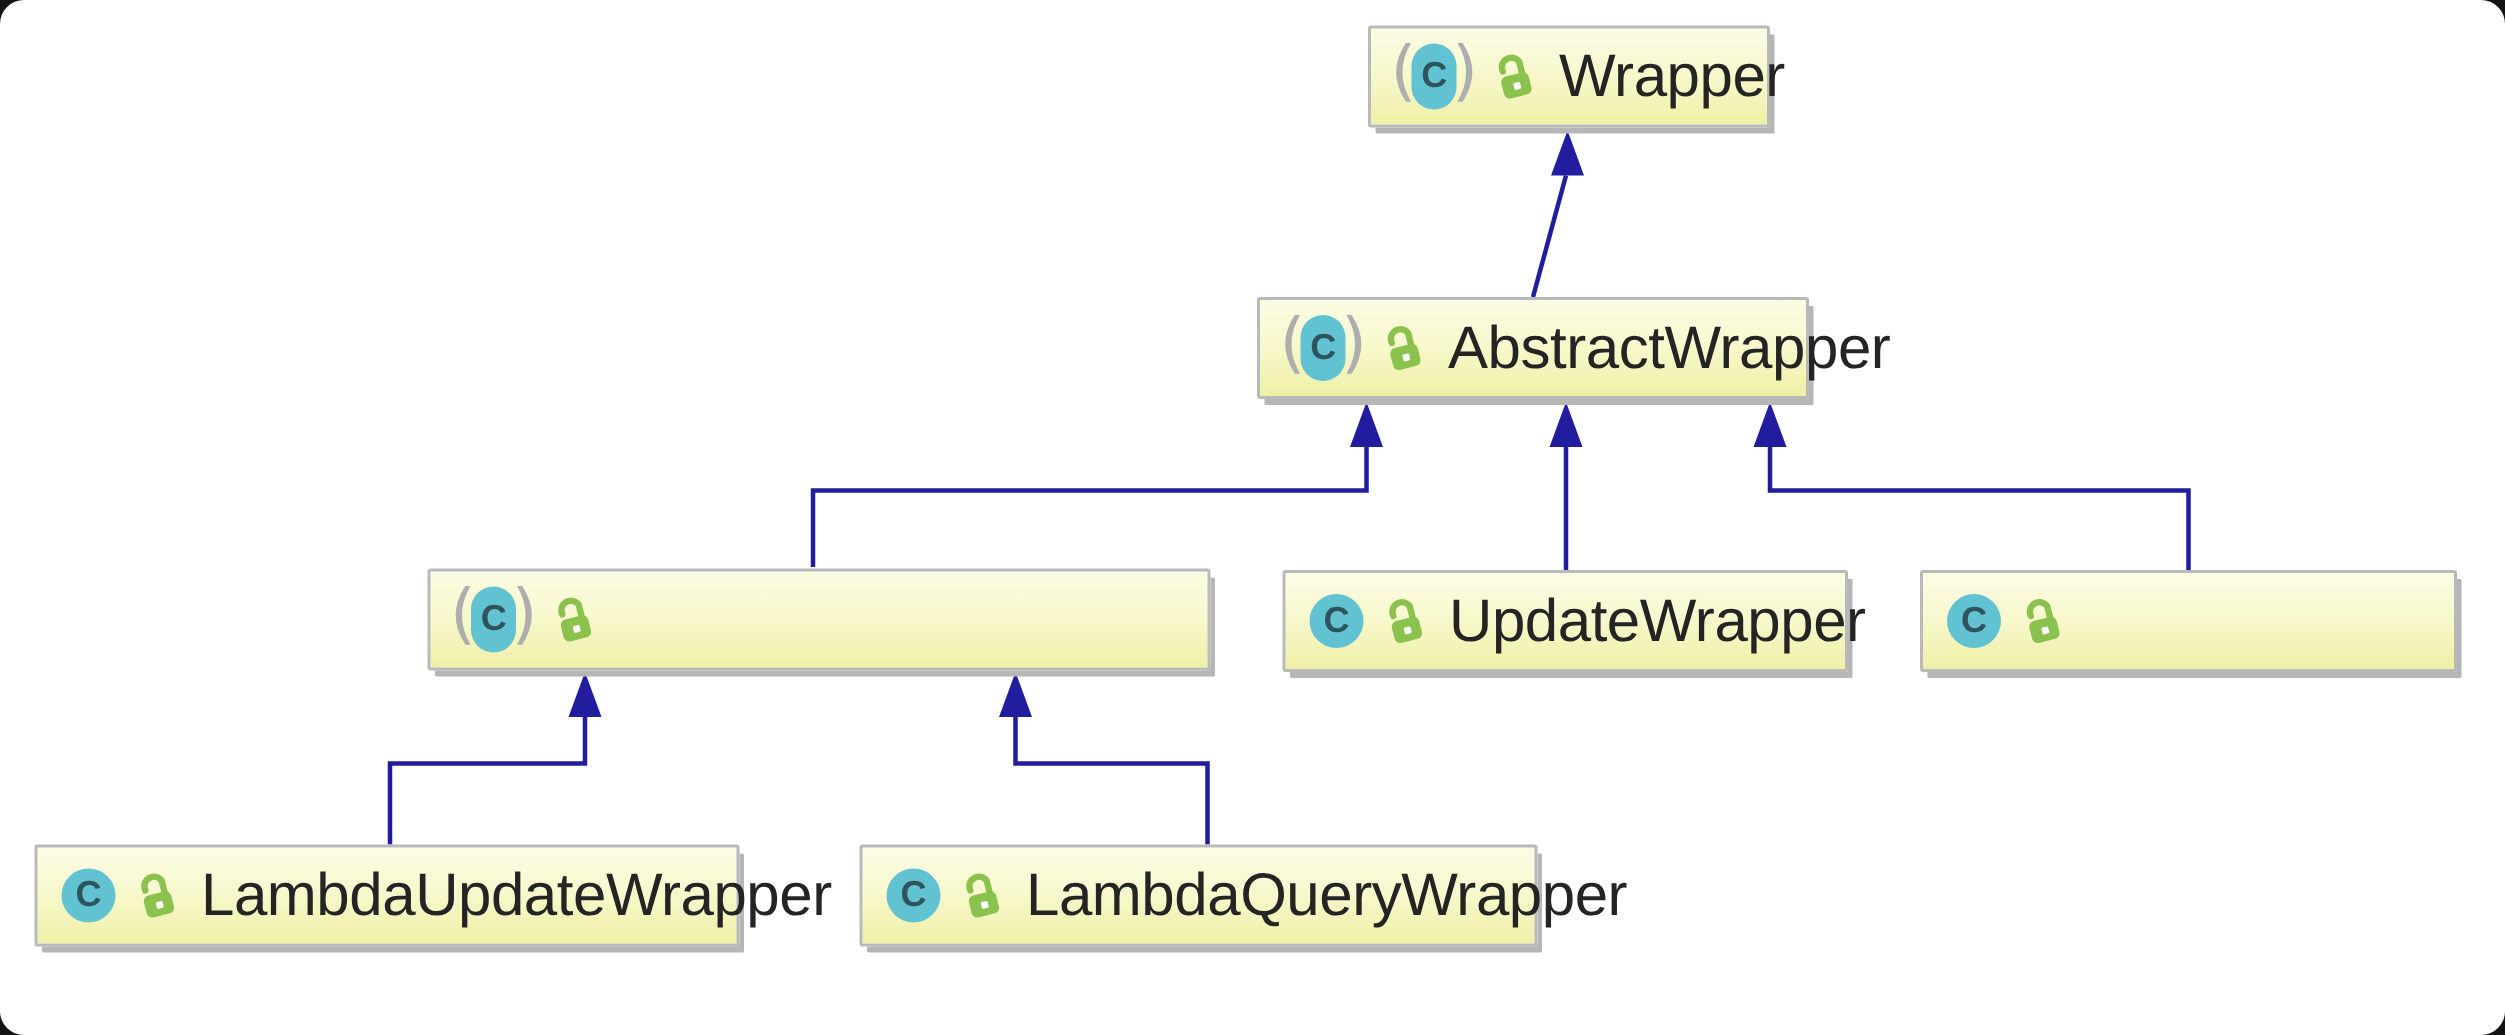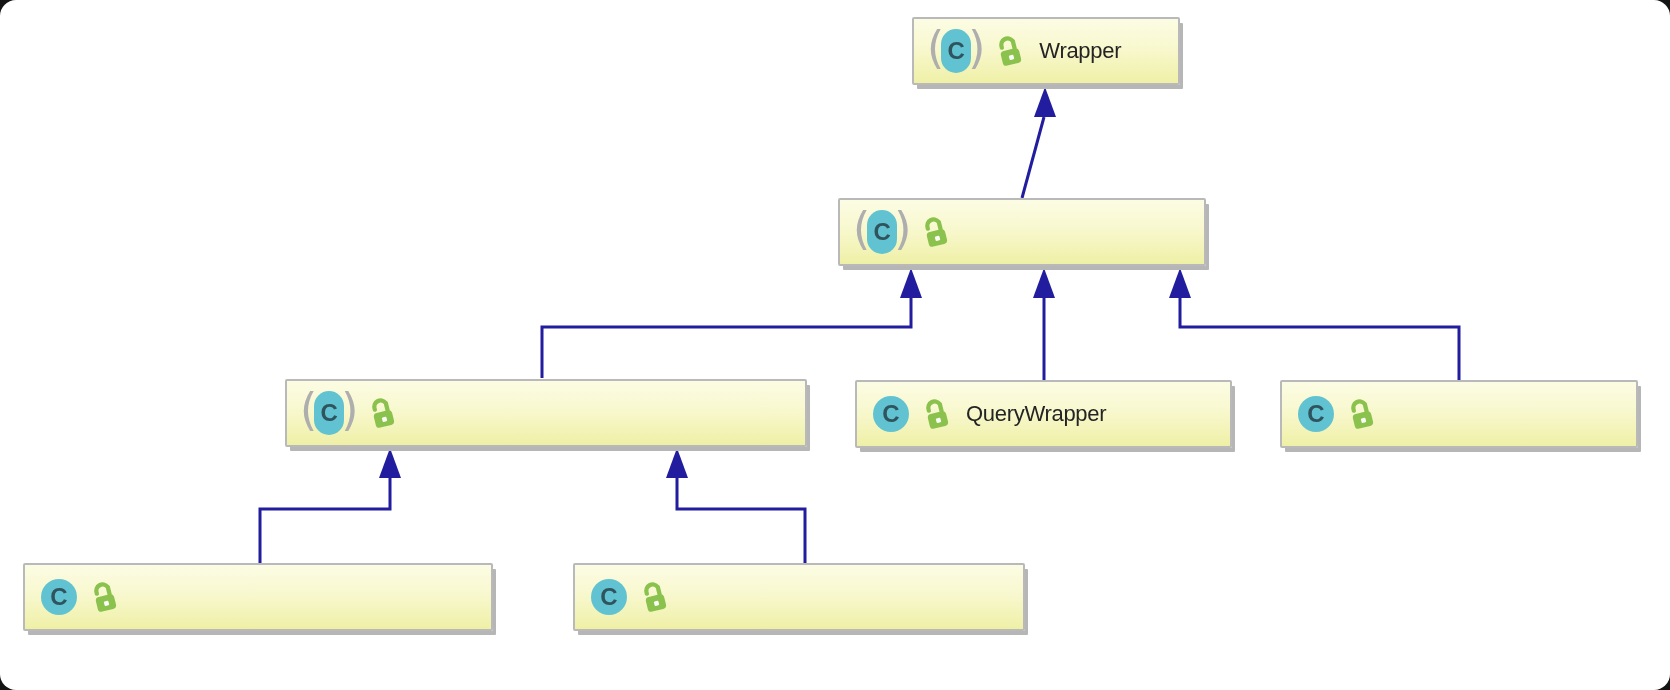--- a/index.html
+++ b/index.html
@@ -34,21 +34,21 @@
   .badge-core.stadium{width:30px;height:44px;border-radius:15px;}
   .paren{
     font-family:"DejaVu Sans",sans-serif;
     font-size:44px;line-height:44px;font-weight:400;
     color:var(--paren-gray,#aeaeae);
     margin:0 -3px;transform:translateY(-3px);
   }
   .lock{margin-left:11px;flex:0 0 auto;}
   .label{
     margin-left:16px;white-space:nowrap;
-    font-size:22px;letter-spacing:-0.3px;
+    font-size:40px;letter-spacing:-0.3px;
     color:var(--label-text,#242424);
   }
 </style>
 </head>
 <body>
 
 <div class="canvas">
 
   <svg class="edge-layer" viewBox="0 0 1670 690">
     <g class="edge">
@@ -103,20 +103,21 @@
         </span>
       <span class="paren">)</span>
     </span>
     <svg class="lock" width="30" height="36" viewBox="0 0 32 36">
       <g transform="rotate(-14 16 20)">
         <path d="M11 13 C 10 4, 21 2, 24 9 L 24 17" fill="none" stroke="#8bc24e" stroke-width="4.6" stroke-linecap="round"></path>
         <rect x="8" y="17" width="20" height="16" rx="4" fill="#8bc24e"></rect>
         <rect x="16" y="23" width="5" height="5" rx="1" fill="#ffffff" opacity="0.95"></rect>
       </g>
     </svg>
+    <span class="label">AbstractWrapper</span>
   </div>
 
   <div class="node" style="left:285px;top:379px;width:522px;">
     <span class="class-badge">
       <span class="paren">(</span>
       <span class="badge-core stadium">
           <span>C</span>
         </span>
       <span class="paren">)</span>
     </span>
@@ -135,21 +136,21 @@
           <span>C</span>
         </span>
     </span>
     <svg class="lock" width="30" height="36" viewBox="0 0 32 36">
       <g transform="rotate(-14 16 20)">
         <path d="M11 13 C 10 4, 21 2, 24 9 L 24 17" fill="none" stroke="#8bc24e" stroke-width="4.6" stroke-linecap="round"></path>
         <rect x="8" y="17" width="20" height="16" rx="4" fill="#8bc24e"></rect>
         <rect x="16" y="23" width="5" height="5" rx="1" fill="#ffffff" opacity="0.95"></rect>
       </g>
     </svg>
-    <span class="label">QueryWrapper</span>
+    <span class="label">UpdateWrapper</span>
   </div>
 
   <div class="node" style="left:1280px;top:380px;width:358px;">
     <span class="class-badge">
       <span class="badge-core circle">
           <span>C</span>
         </span>
     </span>
     <svg class="lock" width="30" height="36" viewBox="0 0 32 36">
       <g transform="rotate(-14 16 20)">
@@ -166,30 +167,32 @@
           <span>C</span>
         </span>
     </span>
     <svg class="lock" width="30" height="36" viewBox="0 0 32 36">
       <g transform="rotate(-14 16 20)">
         <path d="M11 13 C 10 4, 21 2, 24 9 L 24 17" fill="none" stroke="#8bc24e" stroke-width="4.6" stroke-linecap="round"></path>
         <rect x="8" y="17" width="20" height="16" rx="4" fill="#8bc24e"></rect>
         <rect x="16" y="23" width="5" height="5" rx="1" fill="#ffffff" opacity="0.95"></rect>
       </g>
     </svg>
+    <span class="label">LambdaUpdateWrapper</span>
   </div>
 
   <div class="node" style="left:573px;top:563px;width:452px;">
     <span class="class-badge">
       <span class="badge-core circle">
           <span>C</span>
         </span>
     </span>
     <svg class="lock" width="30" height="36" viewBox="0 0 32 36">
       <g transform="rotate(-14 16 20)">
         <path d="M11 13 C 10 4, 21 2, 24 9 L 24 17" fill="none" stroke="#8bc24e" stroke-width="4.6" stroke-linecap="round"></path>
         <rect x="8" y="17" width="20" height="16" rx="4" fill="#8bc24e"></rect>
         <rect x="16" y="23" width="5" height="5" rx="1" fill="#ffffff" opacity="0.95"></rect>
       </g>
     </svg>
+    <span class="label">LambdaQueryWrapper</span>
   </div>
 
 </div>
 
 </body></html>

